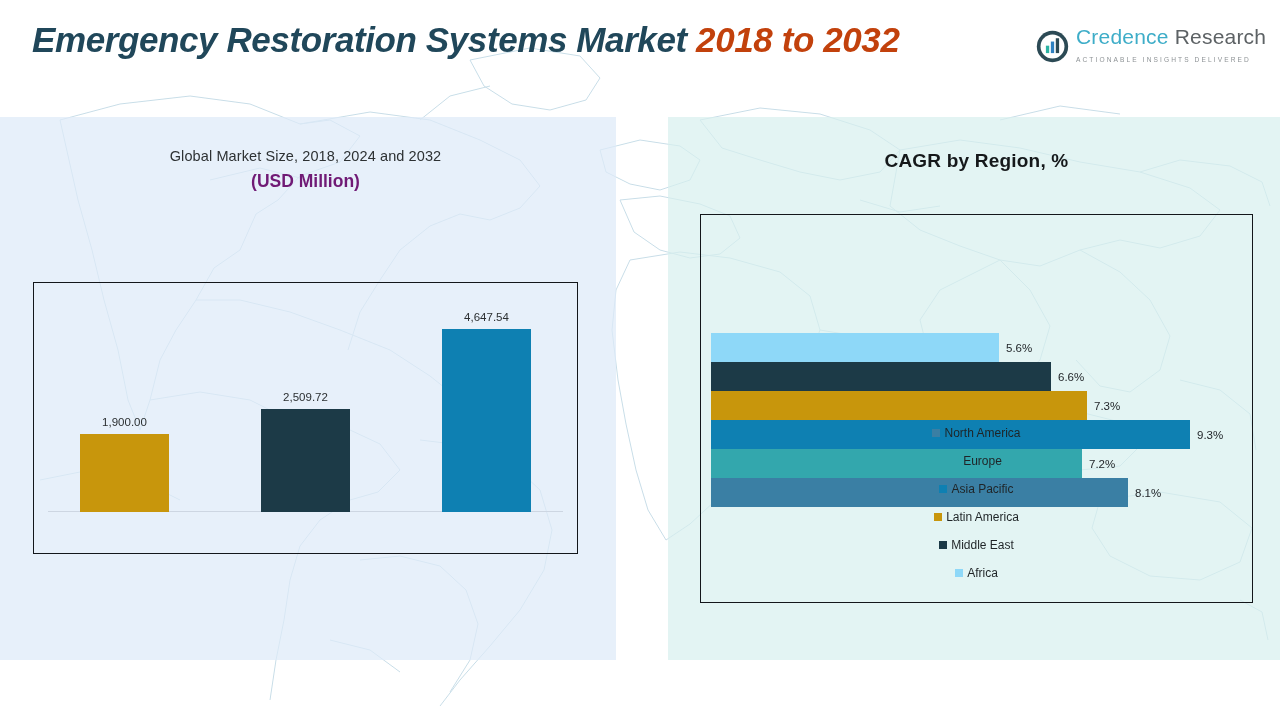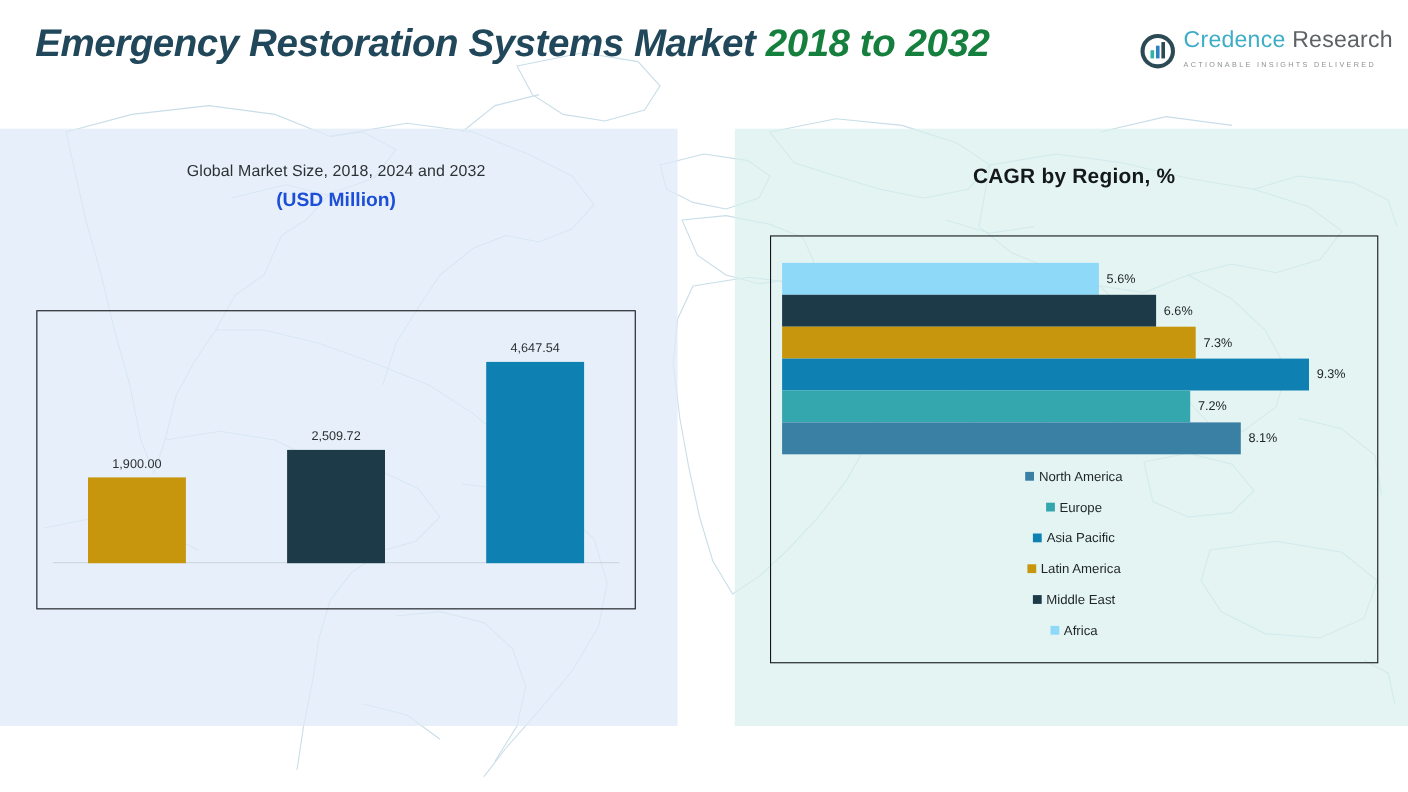--- a/index.html
+++ b/index.html
@@ -21,21 +21,21 @@
   .header {
     position:absolute; left:0; top:0; width:1280px; height:117px;
     z-index:3;
   }
   .title {
     position:absolute; left:32px; top:18px; width:990px;
     font-size:35px; line-height:44px; font-weight:bold; font-style:italic;
     letter-spacing:-0.4px;
   }
   .title .t-main { color:#20475a;text-align:center; }
-  .title .t-years { color:#15803d; }
+  .title .t-years { color:#c2410c; }
 
   .logo {
     position:absolute; left:1036px; top:26px;
     display:flex; align-items:center; gap:7px;
   }
   .logo-mark { width:33px; height:33px; flex:0 0 33px; }
   .logo-text { display:block; }
   .logo-name { font-size:21px; line-height:22px; letter-spacing:.2px; }
   .logo-name .c1 { color:#3eadc8; }
   .logo-name .c2 { color:#5d6265; }
@@ -56,21 +56,21 @@
     z-index:1;
   }
 
   .content { position:absolute; left:0; top:0; width:1280px; height:564px; z-index:2; }
 
   
   .left-head {
     position:absolute; left:33px; top:148px; width:545px; text-align:center;
   }
   .left-head .l1 { font-size:14.5px; color:#2d3133; letter-spacing:.1px; }
-  .left-head .l2 { font-size:17.5px; color:#1d4ed8; font-weight:bold; margin-top:7px; }
+  .left-head .l2 { font-size:17.5px; color:#701a75; font-weight:bold; margin-top:7px; }
 
   .left-box {
     position:absolute; left:33px; top:282px; width:545px; height:272px;
     border:1.4px solid #13161a;
   }
   .left-plot {
     position:absolute; left:0; top:0; right:0; bottom:0;
   }
   .axis-line {
     position:absolute; left:14px; right:14px; bottom:41px; height:1px;
@@ -103,21 +103,21 @@
   .right-head {
     position:absolute; left:700px; top:150px; width:553px; text-align:center;
     font-size:19px; font-weight:bold; color:#15181a; letter-spacing:.2px;
   }
   .right-box {
     position:absolute; left:700px; top:214px; width:553px; height:389px;
     border:1.4px solid #13161a;
   }
   .hbars {
     position:absolute; left:10px; top:24px; right:10px; height:268px;
-    display:flex; flex-direction:column; justify-content:flex-start;
+    display:flex; flex-direction:column; justify-content:flex-end;
   }
   .hbar-row { height:29px; display:flex; align-items:center; }
   .hbar { height:29px; background:#8ed8f8; }
   .hbar-label {
     font-size:11.5px; color:#22262a; margin-left:7px; white-space:nowrap;
   }
 
   .legend {
     position:absolute; left:10px; right:10px; bottom:22px;
     display:flex; align-items:center; justify-content:center;

